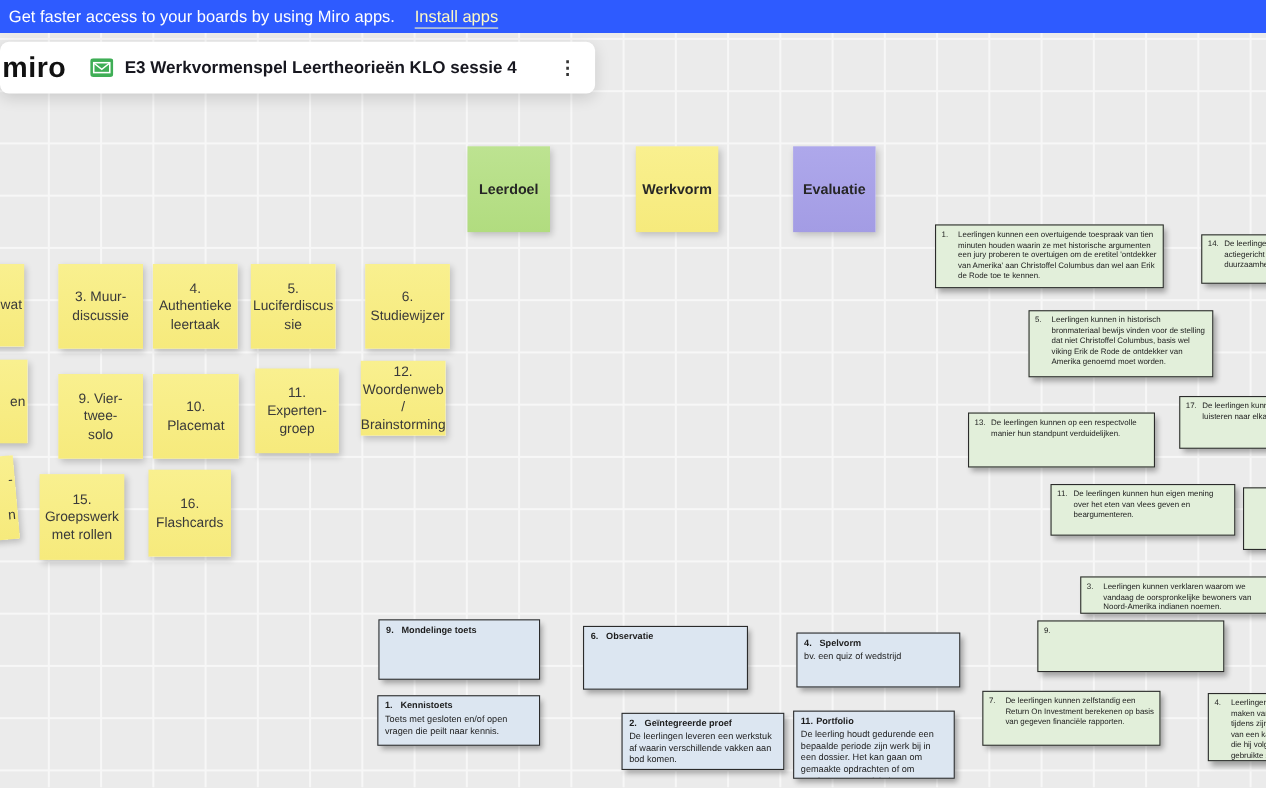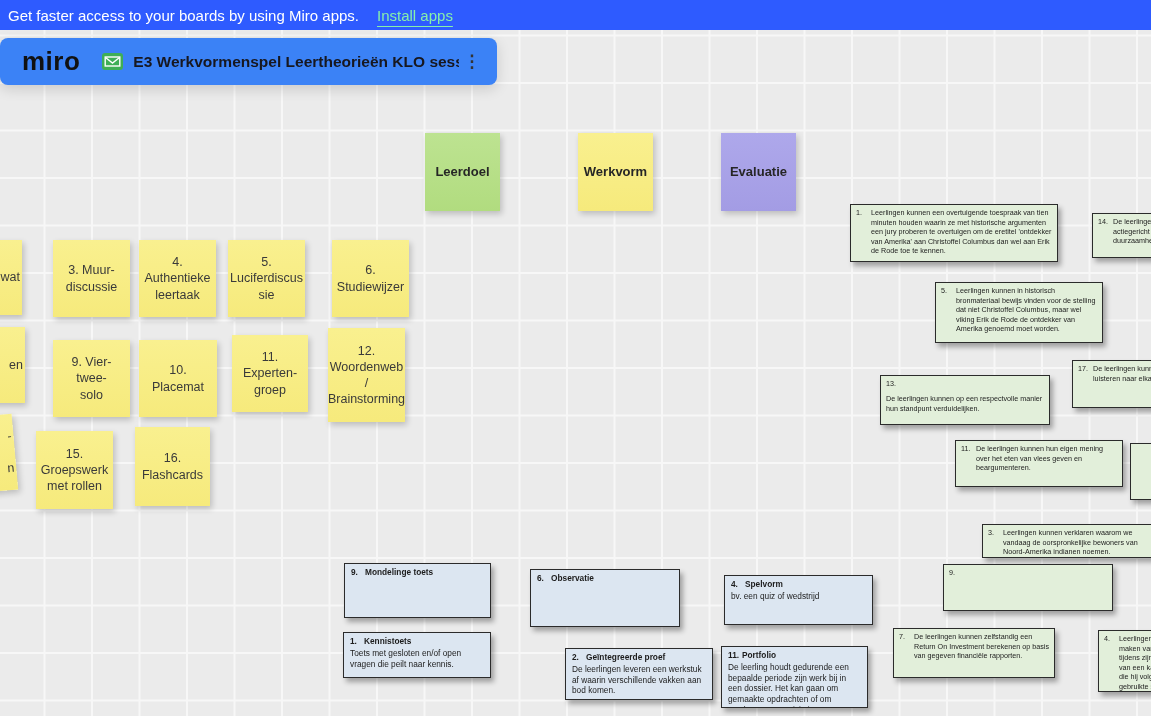--- a/index.html
+++ b/index.html
@@ -18,29 +18,29 @@
     background-size:47.5px 47.5px;
     background-position:-4px -13px;
   }
   
   .banner{
     position:absolute;top:0;left:0;right:0;height:30px;z-index:20;
     background:#2e5bff;color:#fff;display:flex;align-items:center;
     font-size:15px;padding-left:8px;gap:18px;
   }
   .banner .link{
-    color:#86efac;text-decoration:underline;text-underline-offset:5px;cursor:pointer;
+    color:#fef9c3;text-decoration:underline;text-underline-offset:5px;cursor:pointer;
   }
   
   .header-card{
-    position:absolute;top:38px;left:0;width:497px;height:47px;z-index:19;
-    background:#3b82f6;border-radius:8px;
+    position:absolute;top:38px;left:0;width:541px;height:47px;z-index:19;
+    background:#ffffff;border-radius:8px;
     box-shadow:0 4px 14px rgba(0,0,0,.14);
     display:flex;align-items:center;box-sizing:border-box;
-    padding:0 12px 0 22px;
+    padding:0 12px 0 2px;
   }
   .logo{font-weight:800;font-size:26px;color:#111;letter-spacing:.5px;cursor:pointer;}
   .board-icon{margin-left:22px;display:flex;align-items:center;}
   .title{font-size:15.5px;font-weight:600;color:#17171f;margin-left:10px;flex:1;cursor:pointer;
          white-space:nowrap;overflow:hidden;}
   .menu-btn{width:26px;text-align:center;font-size:17px;font-weight:700;color:#333;cursor:pointer;}
   
   .sticky{
     position:absolute;box-sizing:border-box;padding:4px;
     display:flex;align-items:center;justify-content:center;
@@ -92,21 +92,21 @@
 Luciferdiscus
 sie</div>
     <div class="sticky c-yellow" style="left: 332px; top: 240px; width: 77px; height: 77px;">6.
 Studiewijzer</div>
     <div class="sticky c-yellow partial" style="left: -52px; top: 327px; width: 77px; height: 76px;">en</div>
     <div class="sticky c-yellow" style="left: 53px; top: 340px; width: 77px; height: 77px;">9. Vier-twee-
 solo</div>
     <div class="sticky c-yellow" style="left: 139px; top: 340px; width: 78px; height: 77px;">10. Placemat</div>
     <div class="sticky c-yellow" style="left: 232px; top: 335px; width: 76px; height: 77px;">11. Experten-
 groep</div>
-    <div class="sticky c-yellow" style="left: 328px; top: 328px; width: 77px; height: 94px;">12.
+    <div class="sticky c-yellow" style="left: 328px; top: 328px; width: 77px; height: 68px;">12.
 Woordenweb
 /
 Brainstorming</div>
     <div class="sticky c-yellow partial" style="left: -62px; top: 417px; width: 77px; height: 76px; transform: rotate(-5deg);">-
 
 n</div>
     <div class="sticky c-yellow" style="left: 36px; top: 431px; width: 77px; height: 78px;">15.
 Groepswerk
 met rollen</div>
     <div class="sticky c-yellow" style="left: 135px; top: 427px; width: 75px; height: 79px;">16.
@@ -116,23 +116,23 @@
       <span class="txt">Leerlingen kunnen een overtuigende toespraak van tien minuten houden waarin ze met historische argumenten een jury proberen te overtuigen om de eretitel 'ontdekker van Amerika' aan Christoffel Columbus dan wel aan Erik de Rode toe te kennen.</span>
     </div>
     <div class="card green" style="left: 1092px; top: 213px; width: 120px; height: 45px;">
       <span class="num">14.</span>
       <span class="txt">De leerlingen v
 actiegericht pr
 duurzaamheid</span>
     </div>
     <div class="card green" style="left: 935px; top: 282px; width: 168px; height: 61px;">
       <span class="num">5.</span>
-      <span class="txt">Leerlingen kunnen in historisch bronmateriaal bewijs vinden voor de stelling dat niet Christoffel Columbus, maar wel viking Erik de Rode de ontdekker van Amerika genoemd moet worden.</span>
-    </div>
-    <div class="card green" style="left: 880px; top: 375px; width: 170px; height: 50px; flex-direction: column;">
+      <span class="txt">Leerlingen kunnen in historisch bronmateriaal bewijs vinden voor de stelling dat niet Christoffel Columbus, basis wel viking Erik de Rode de ontdekker van Amerika genoemd moet worden.</span>
+    </div>
+    <div class="card green" style="left: 880px; top: 375px; width: 170px; height: 50px;">
       <span class="num">13.</span>
       <span class="txt">De leerlingen kunnen op een respectvolle manier hun standpunt verduidelijken.</span>
     </div>
     <div class="card green" style="left: 1072px; top: 360px; width: 120px; height: 48px;">
       <span class="num">17.</span>
       <span class="txt">De leerlingen kunnen
 luisteren naar elkaar</span>
     </div>
     <div class="card green" style="left: 955px; top: 440px; width: 168px; height: 47px;">
       <span class="num">11.</span>

